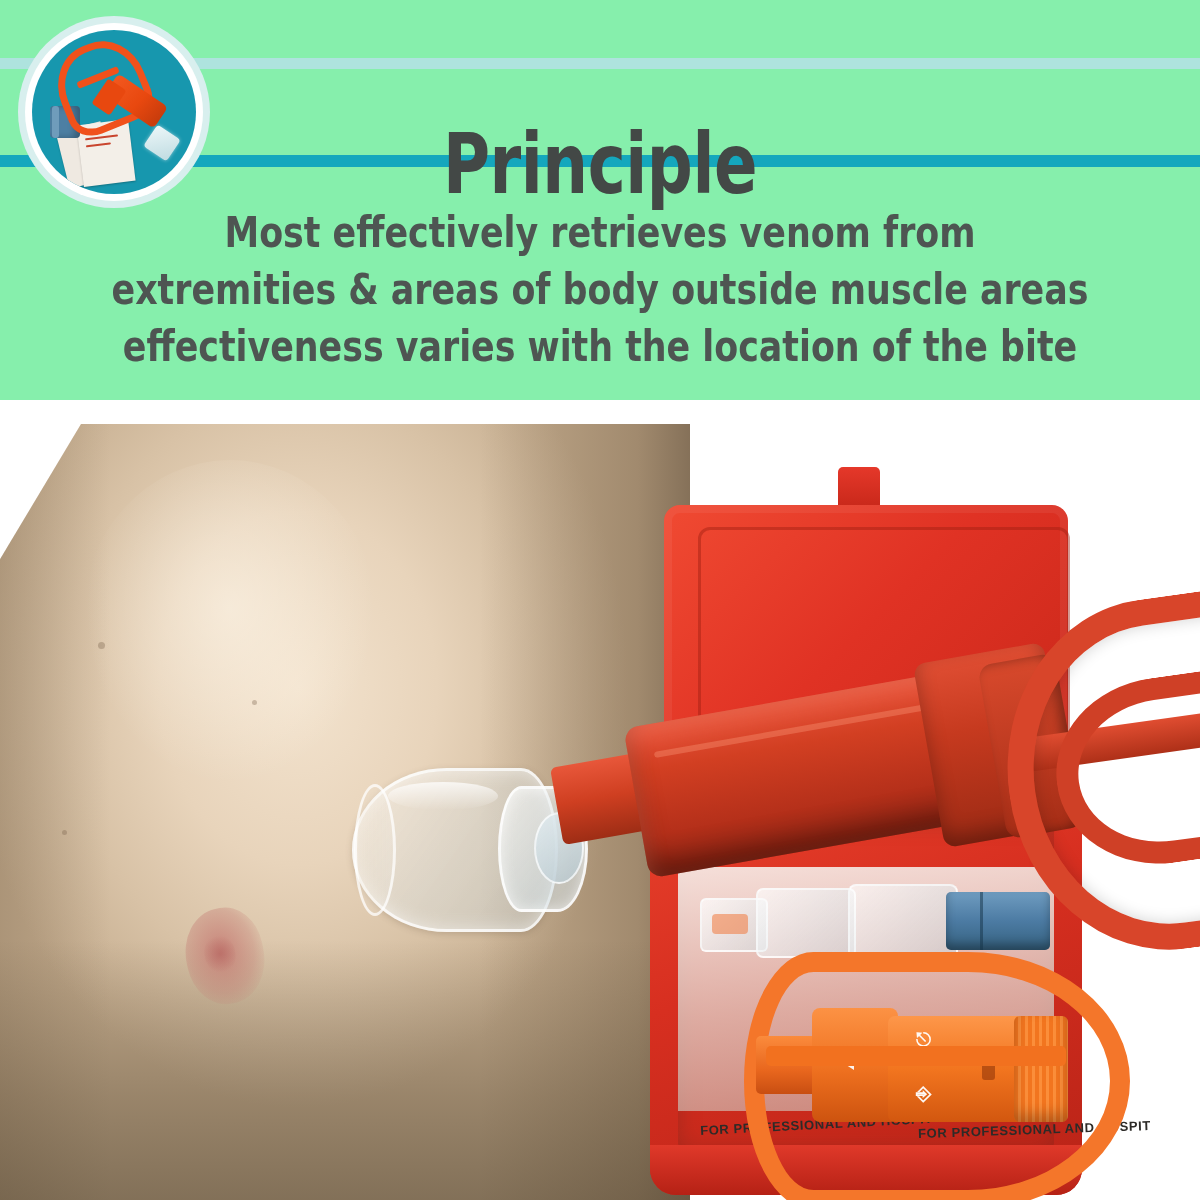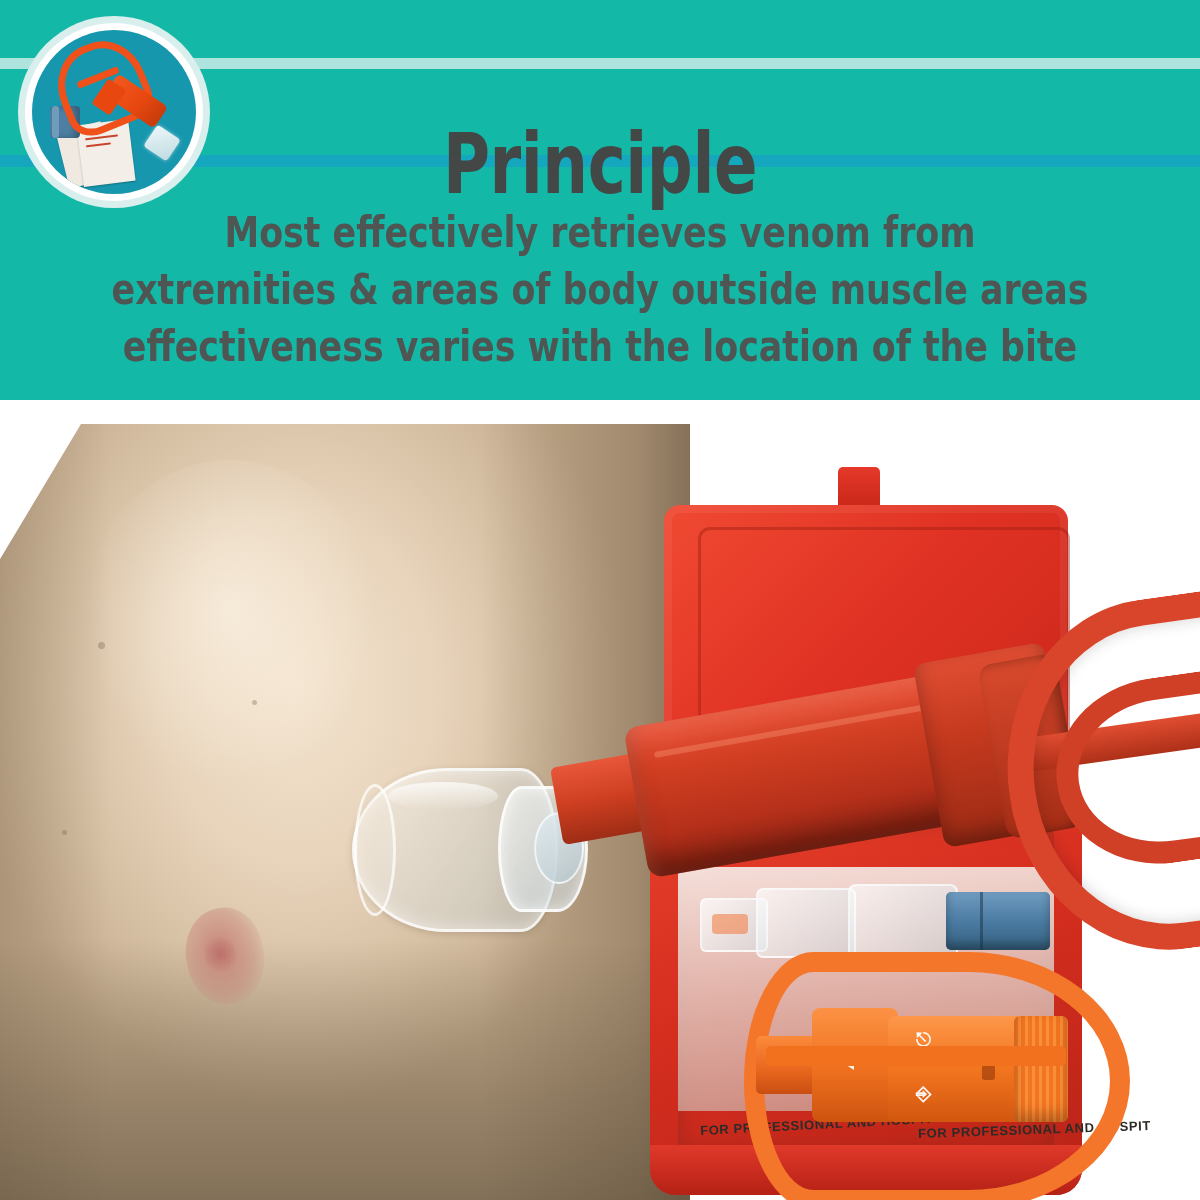--- a/index.html
+++ b/index.html
@@ -14,21 +14,21 @@
     overflow: hidden;
     font-family: "Liberation Sans", sans-serif;
   }
 
   
   #header {
     position: absolute;
     left: 0; top: 0;
     width: 1200px;
     height: 400px;
-    background: #14b8a6;
+    background: #86efac;
   }
 
   .rule {
     position: absolute;
     left: 0;
     width: 1200px;
   }
   .rule-top {
     top: 58px;
     height: 11px;

